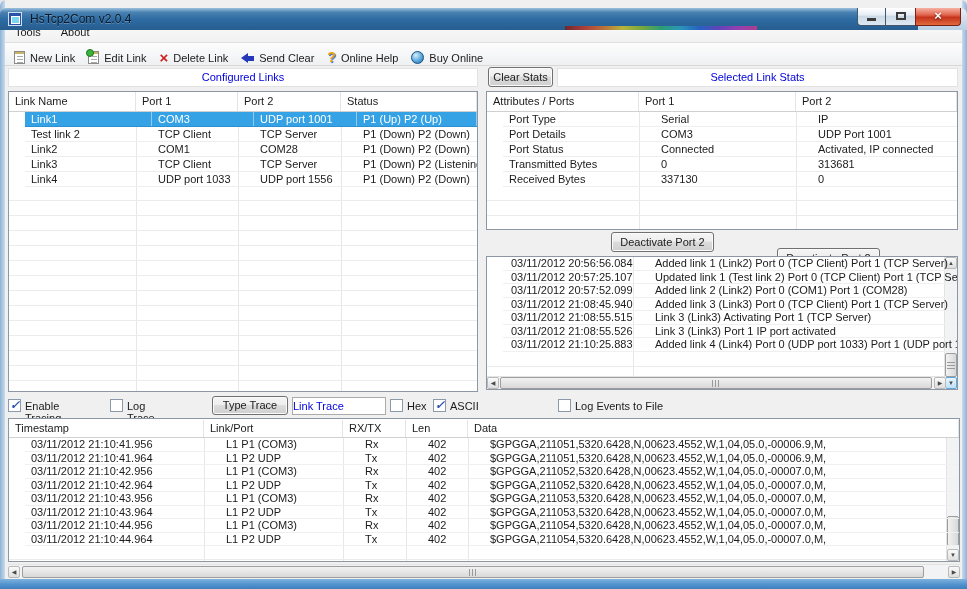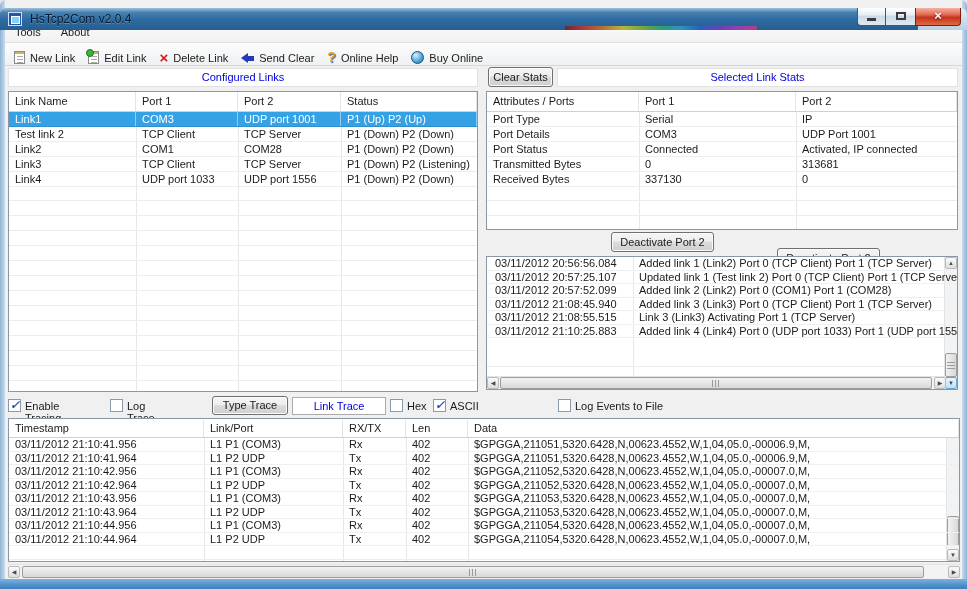--- a/index.html
+++ b/index.html
@@ -45,38 +45,38 @@
   .icon-arrow{position:relative;width:13px;height:11px;}
   .icon-arrow:before{content:"";position:absolute;left:0;top:0;border-top:5.5px solid transparent;border-bottom:5.5px solid transparent;border-right:7px solid #2438b8;}
   .icon-arrow:after{content:"";position:absolute;left:7px;top:3px;width:6px;height:5px;background:#2438b8;}
   .icon-q{color:#eda400;font-weight:bold;font-size:14px;line-height:13px;text-shadow:1px 1px 1px #3a62c0;}
   .icon-globe{width:13px;height:13px;border-radius:50%;border:1px solid #15507f;box-sizing:border-box;
     background:radial-gradient(circle at 35% 30%,#d6f0fb,#5aa7dd 55%,#1f6cb0);}
   
   .lv{position:absolute;background:#fff;border:1px solid #8d97a3;box-sizing:border-box;overflow:hidden;}
   .lv-head{display:flex;height:19px;line-height:18px;background:#fff;border-bottom:1px solid #d0d0d0;position:relative;z-index:3;}
   .lv-head .c{border-right:1px solid #e4e4e4;box-sizing:border-box;padding-left:6px;white-space:nowrap;overflow:hidden;}
-  .lv-row{display:flex;position:relative;z-index:1;}
+  .lv-row{display:flex;position:relative;z-index:1;margin-left:16px;}
   .lv-row .c{box-sizing:border-box;padding-left:6px;white-space:nowrap;overflow:hidden;}
   .colsep{position:absolute;top:0;bottom:0;width:1px;background:#e7e7e7;z-index:0;}
   .rowfill{position:absolute;left:0;right:0;z-index:0;
     background:repeating-linear-gradient(180deg,transparent 0 14px,#ececec 14px 15px);}
   .row15{height:15px;line-height:14px;border-bottom:1px solid #eeeeee;box-sizing:border-box;}
   .row13{height:13.5px;line-height:13px;border-bottom:1px solid #f0f0f0;box-sizing:border-box;}
   .sel{background:#35a2e5;color:#fff;z-index:2;border-bottom:1px solid #2b8fd0;}
   .sel .c{border-right:1px solid rgba(255,255,255,.45);}
   
   .panel-title{position:absolute;background:#fff;border:1px solid #e2e2e2;box-sizing:border-box;
     text-align:center;line-height:17px;color:#0000dd;}
   .btn{position:absolute;box-sizing:border-box;border:1px solid #707070;border-radius:3px;text-align:center;
     background:linear-gradient(#f5f5f5,#eeeeee 45%,#dcdcdc 50%,#cfcfcf);box-shadow:inset 0 0 0 1px #fbfbfb;}
   .cb{position:relative;display:inline-block;width:13px;height:13px;background:#fff;border:1px solid #8b99a8;box-sizing:border-box;vertical-align:middle;}
   .cb .cb-mark{position:absolute;left:1px;top:-2px;color:#2b50b4;font-size:12px;font-weight:bold;}
   .trace-title-box{position:absolute;background:#fff;border:1px solid #ababab;box-sizing:border-box;
-    text-align:center;line-height:16px;color:#0000dd;}
+    text-align:left;line-height:16px;color:#0000dd;}
   
   .sb-v{position:absolute;width:13px;background:#f2f3f5;border-left:1px solid #e3e3e3;box-sizing:border-box;}
   .sb-h{position:absolute;height:13px;background:#f2f3f5;border-top:1px solid #e3e3e3;box-sizing:border-box;}
   .sb-btn{position:absolute;width:12px;height:12px;border:1px solid #b9b9b9;border-radius:2px;box-sizing:border-box;
     background:linear-gradient(#fbfbfb,#dedede);text-align:center;}
   .sb-btn .ar{display:block;font-size:6px;line-height:10px;color:#4a4a4a;}
   .sb-btn.hl{background:linear-gradient(#e8f5fe,#bfe0f6);border-color:#62a7da;}
   .sb-thumb{position:absolute;border:1px solid #9d9d9d;border-radius:2px;box-sizing:border-box;
     background:linear-gradient(90deg,#f2f2f2,#d8d8d8);display:flex;align-items:center;justify-content:center;}
   .sb-thumb.horiz{background:linear-gradient(#f2f2f2,#d8d8d8);}
@@ -247,20 +247,24 @@
       <span class="c c1">03/11/2012 20:57:52.099</span>
       <span class="c c2">Added link 2 (Link2) Port 0 (COM1) Port 1 (COM28)</span>
     </div>
     <div class="lv-row row13">
       <span class="c c1">03/11/2012 21:08:45.940</span>
       <span class="c c2">Added link 3 (Link3) Port 0 (TCP Client) Port 1 (TCP Server)</span>
     </div>
     <div class="lv-row row13">
       <span class="c c1">03/11/2012 21:08:55.515</span>
       <span class="c c2">Link 3 (Link3) Activating Port 1 (TCP Server)</span>
+    </div>
+    <div class="lv-row row13">
+      <span class="c c1">03/11/2012 21:08:55.526</span>
+      <span class="c c2">Link 3 (Link3) Port 1 IP port activated</span>
     </div>
     <div class="lv-row row13">
       <span class="c c1">03/11/2012 21:10:25.883</span>
       <span class="c c2">Added link 4 (Link4) Port 0 (UDP port 1033) Port 1 (UDP port 1556)</span>
     </div>
 
     <div class="sb-v" style="right:0;top:0;bottom:0;">
       <div class="sb-btn" style="left:0;top:0;">
           <span class="ar">▲</span>
         </div>

